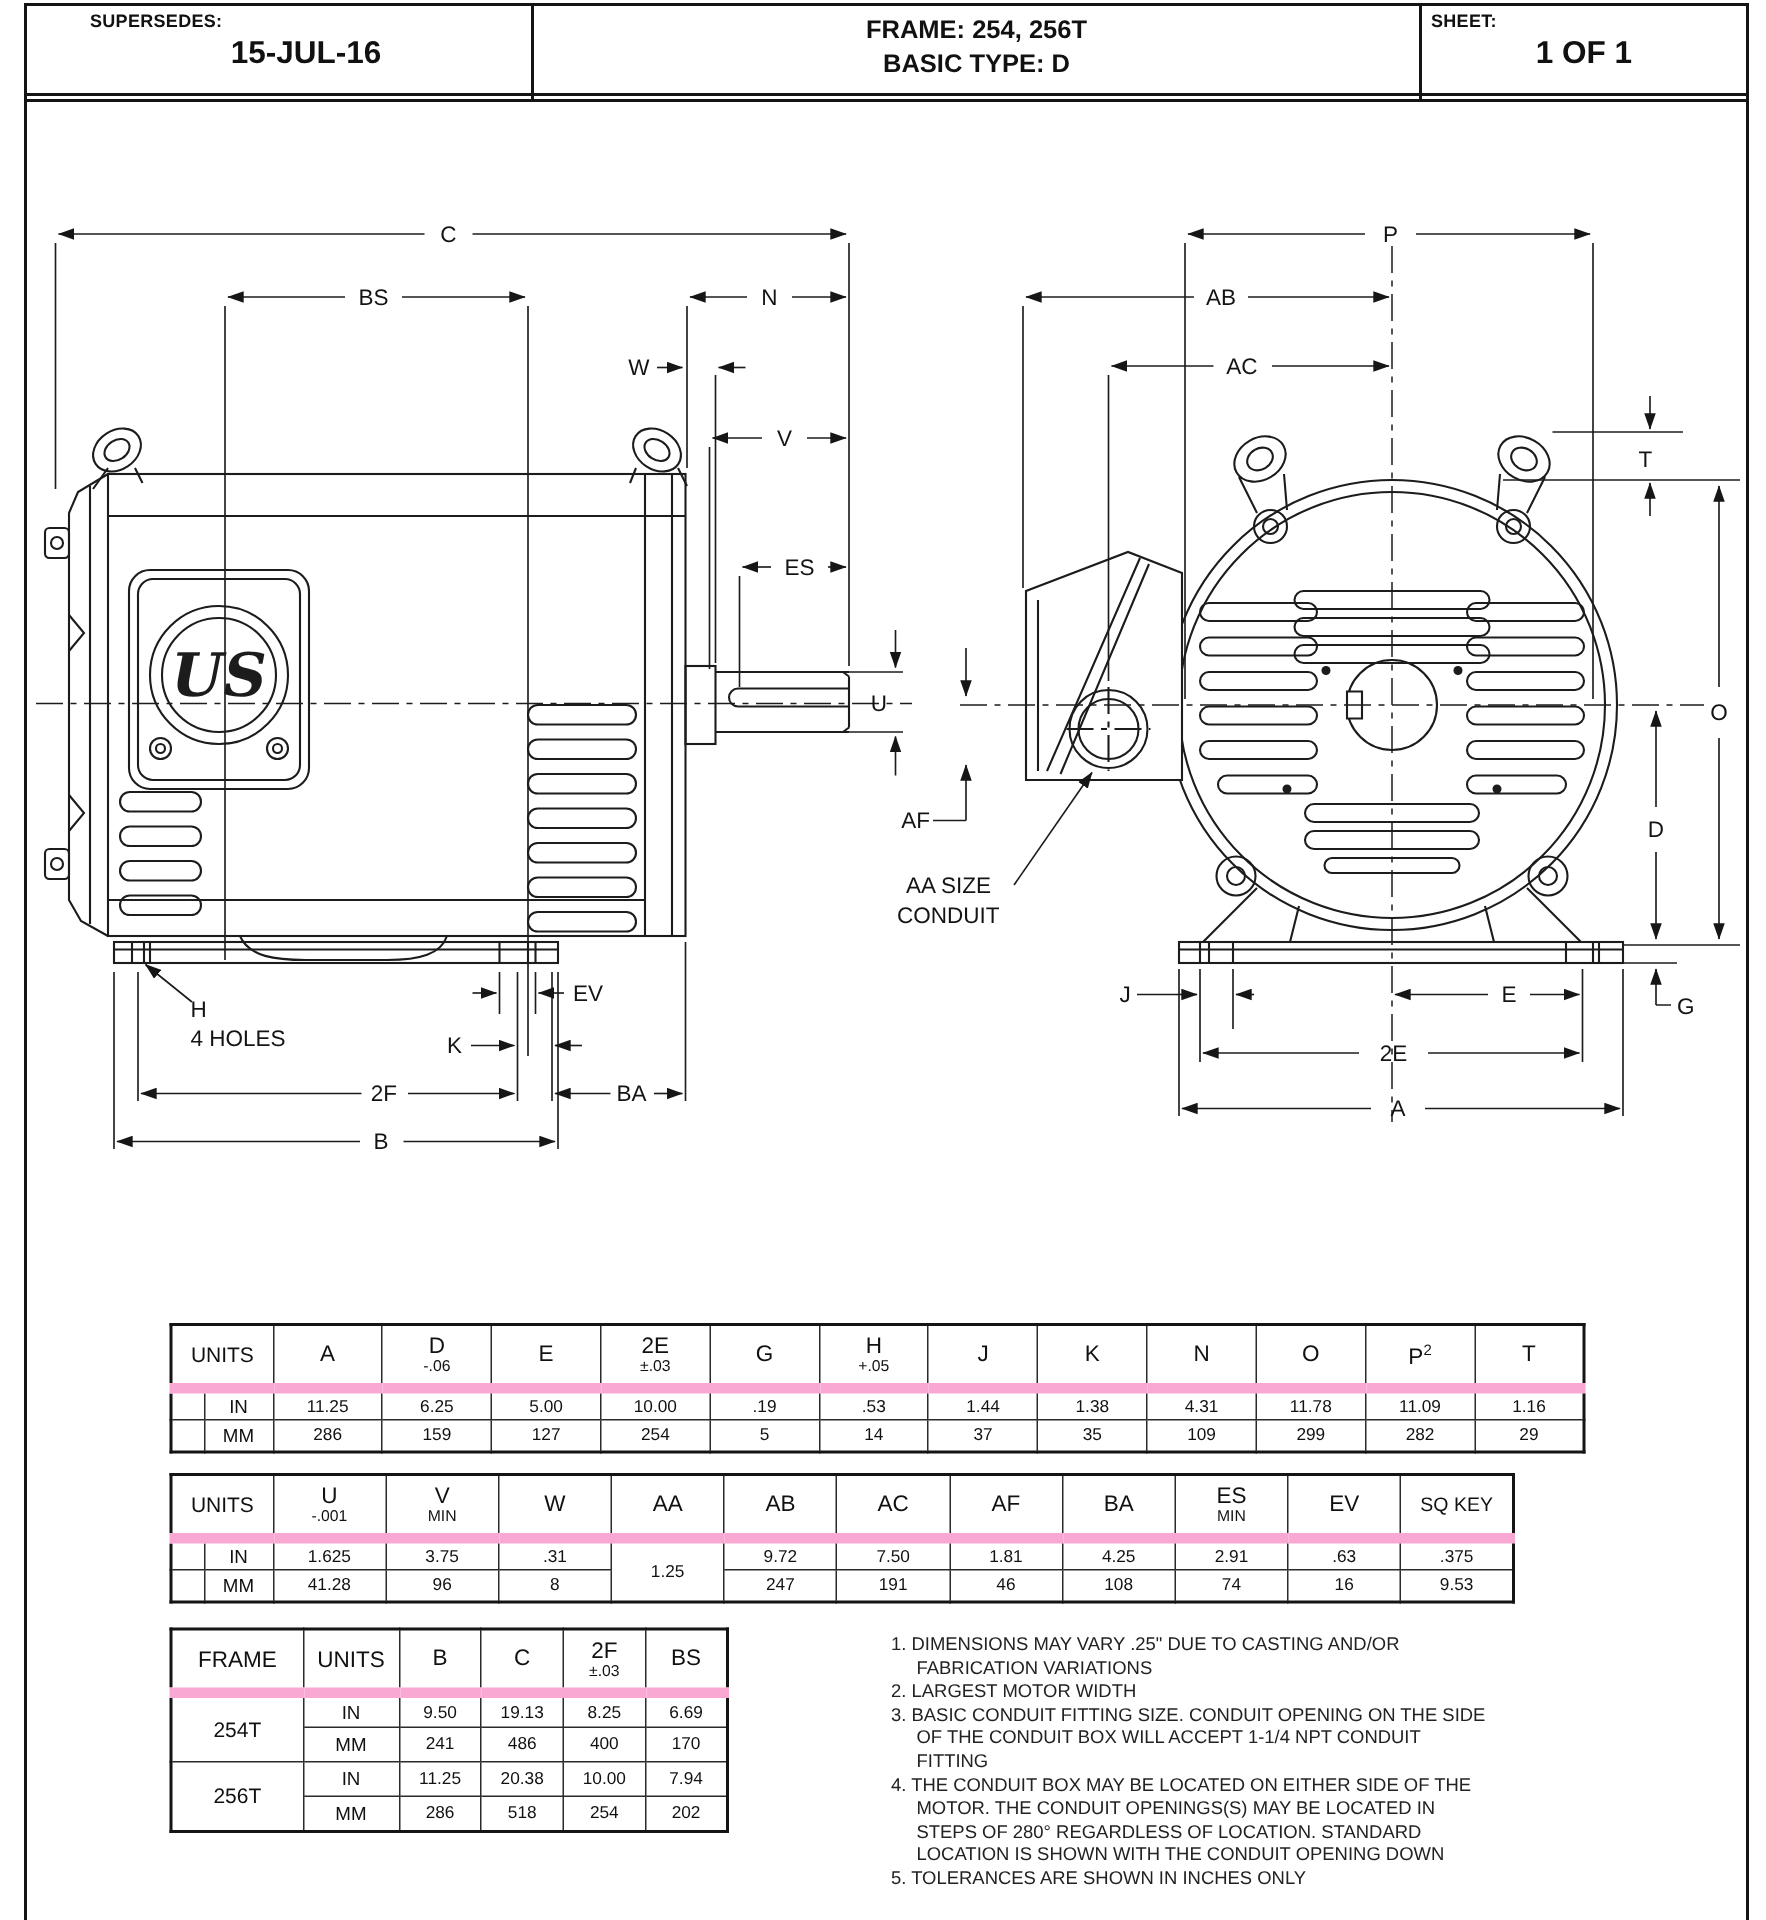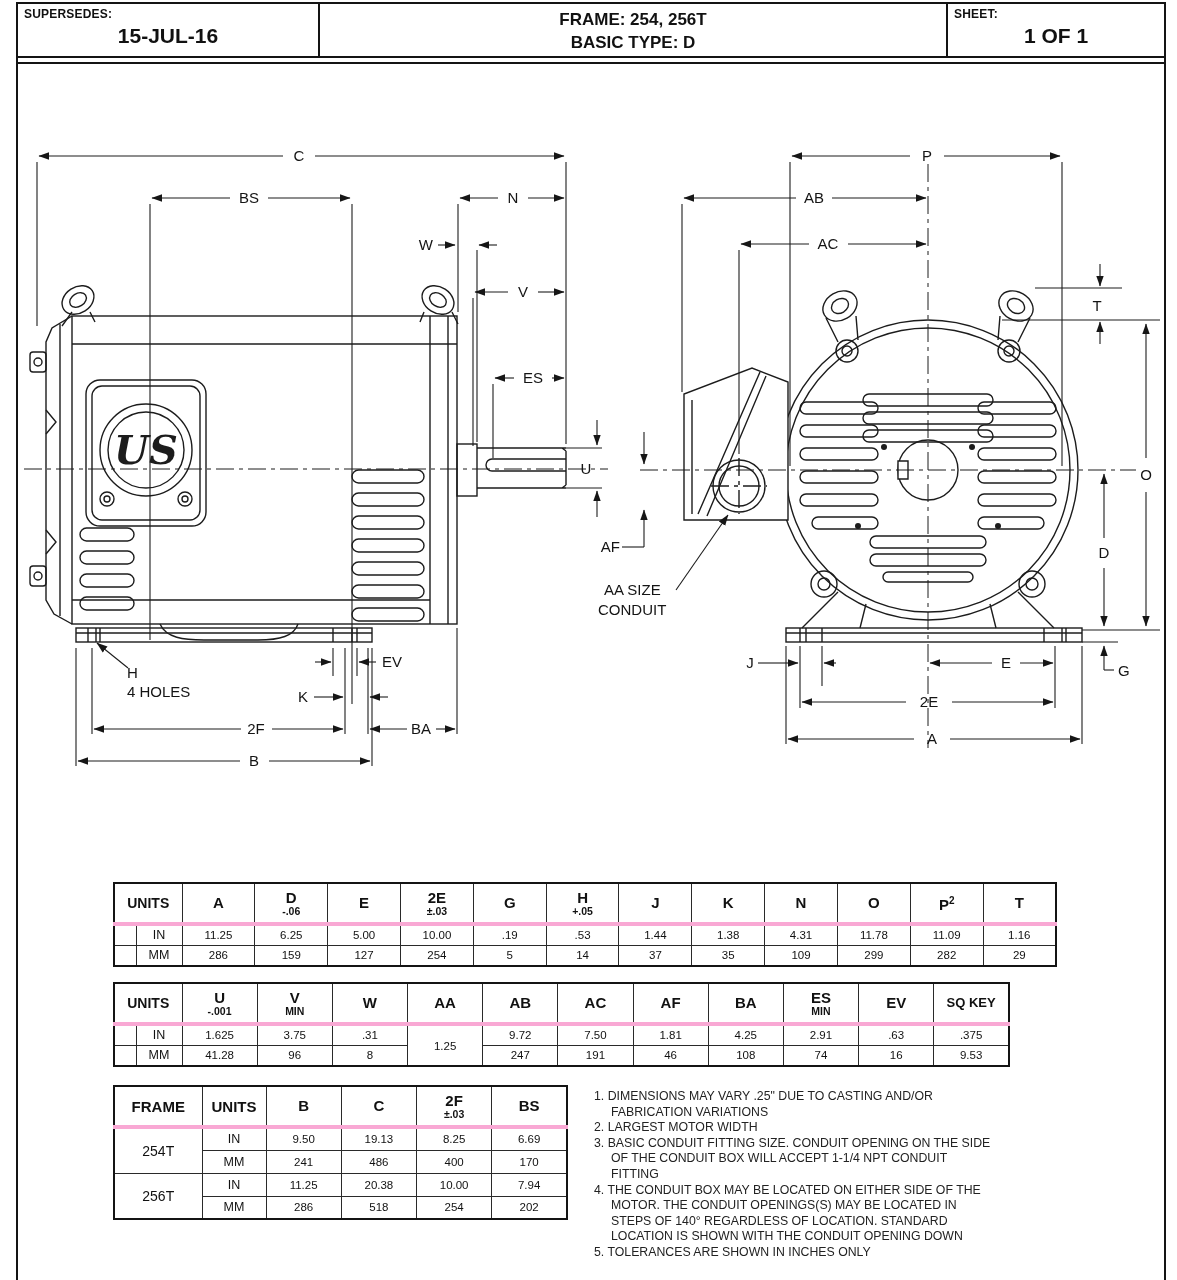--- a/index.html
+++ b/index.html
@@ -1,39 +1,39 @@
 <!DOCTYPE html>
 <html><head>
 <meta charset="utf-8">
 <style>
   html,body{margin:0;padding:0;background:#fff;}
   .sheet{position:relative;width:1177px;height:1280px;background:#fff;overflow:hidden;
          font-family:"Liberation Sans",sans-serif;color:#111;}
   .vline{position:absolute;top:2px;bottom:0;width:2px;background:#141414;}
   .vline.left{left:16px;} .vline.right{left:1164px;}
-  .titleblock{position:absolute;left:16px;top:2px;width:1150px;height:56px;border:2px solid #141414;
-              box-sizing:border-box;display:grid;grid-template-columns:300px 1fr 216px;background:#fff;}
+  .titleblock{position:absolute;left:16px;top:2px;width:1150px;height:66px;border:2px solid #141414;
+              box-sizing:border-box;display:grid;grid-template-columns:300px 1fr 216px;background:#fff;padding-left:36px;}
   .tb-cell{position:relative;box-sizing:border-box;}
   .tb-mid{border-left:2px solid #141414;border-right:2px solid #141414;}
   .tb-small{position:absolute;left:6px;top:3px;font-size:12px;font-weight:bold;letter-spacing:.2px;}
   .tb-big{position:absolute;left:0;right:0;top:20px;text-align:center;font-size:21px;font-weight:bold;}
   .tb-frame-lines{position:absolute;left:0;right:0;top:4px;text-align:center;font-size:17px;font-weight:bold;line-height:23px;}
   .rule2{position:absolute;left:16px;top:62px;width:1150px;height:2px;background:#141414;}
   svg.drw{position:absolute;left:0;top:0;}
   .ol line,.ol path,.ol rect,.ol circle,.ol ellipse{fill:none;stroke:#1c1c1c;stroke-width:1.4;}
   .ol .fw{fill:#fff;}
   .ol .dot{fill:#1c1c1c;stroke:none;}
   .dim line,.dim path{fill:none;stroke:#1c1c1c;stroke-width:1.1;}
   .cl{stroke:#1c1c1c;stroke-width:1;stroke-dasharray:18 5 4 5;fill:none;}
   .dl{font-family:"Liberation Sans",sans-serif;font-size:15px;fill:#141414;}
   .uslogo{font-family:"DejaVu Serif",serif;font-size:40px;font-weight:bold;font-style:italic;fill:#1c1c1c;stroke:none;}
   .main-title{position:absolute;left:113px;top:850px;width:944px;text-align:center;font-size:16.5px;letter-spacing:.3px;}
   table.dimtable{position:absolute;border-collapse:collapse;table-layout:fixed;background:#fff;border:2px solid #141414;}
   .dimtable th,.dimtable td{border:1px solid #2a2a2a;text-align:center;vertical-align:middle;padding:0;font-weight:400;}
-  .dimtable tr.hdr th{border-bottom:4px solid #f9a8d4;height:38px;font-weight:bold;}
+  .dimtable tr.hdr th{border-bottom:7px solid #f9a8d4;height:38px;}
   .hl{font-size:15px;line-height:16px;}
   .hl sup{font-size:10px;}
   .tol{font-size:10.5px;line-height:11px;}
   .tol:empty{display:none;}
   .units{font-size:14px;}
   .rowlab{font-size:12.5px;margin-left:20px;}
   .dv{font-size:11.5px;}
   tr.datarow{height:21px;}
   #t3 tr.datarow{height:23px;}
   #t3 .framecell{font-size:14px;}
@@ -492,21 +492,21 @@
           <td class="dv">191</td>
       <td class="dv">46</td>
           <td class="dv">108</td>
       <td class="dv">74</td>
           <td class="dv">16</td>
       <td class="dv">9.53</td>
     </tr>
   </tbody>
     </table>
 
-  <table class="dimtable" id="t3" style="left:113px;top:1085px;width:455px;">
+  <table class="dimtable" id="t3" style="left:113px;top:1085px;width:373px;">
     <colgroup>
         <col style="width:88px">
         <col style="width:64px">
         <col>
         <col>
         <col>
         <col>
       </colgroup>
     <tbody>
         <tr class="hdr">
@@ -557,17 +557,17 @@
           <td class="dv">202</td>
     </tr>
   </tbody>
     </table>
 
   <div class="notes">
     <ul>
       <li>1. DIMENSIONS MAY VARY .25" DUE TO CASTING AND/OR FABRICATION VARIATIONS</li>
       <li>2. LARGEST MOTOR WIDTH</li>
       <li>3. BASIC CONDUIT FITTING SIZE.  CONDUIT OPENING ON THE SIDE OF THE CONDUIT BOX WILL ACCEPT 1-1/4 NPT CONDUIT FITTING</li>
-      <li>4. THE CONDUIT BOX MAY BE LOCATED ON EITHER SIDE OF THE MOTOR.  THE CONDUIT OPENINGS(S) MAY BE LOCATED IN STEPS OF 140° REGARDLESS OF LOCATION.  STANDARD LOCATION IS SHOWN WITH THE CONDUIT OPENING DOWN</li>
+      <li>4. THE CONDUIT BOX MAY BE LOCATED ON EITHER SIDE OF THE MOTOR.  THE CONDUIT OPENINGS(S) MAY BE LOCATED IN STEPS OF 280° REGARDLESS OF LOCATION.  STANDARD LOCATION IS SHOWN WITH THE CONDUIT OPENING DOWN</li>
       <li>5. TOLERANCES ARE SHOWN IN INCHES ONLY</li>
     </ul>
   </div>
 </div>
 
 </body></html>

